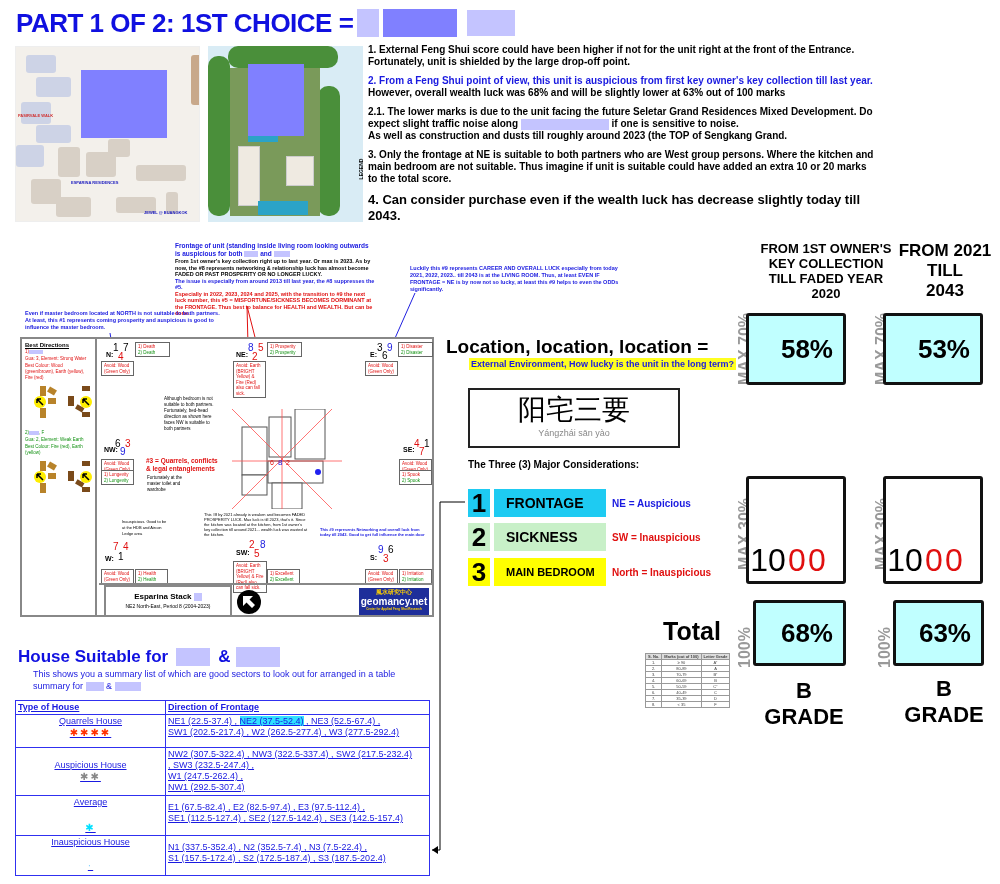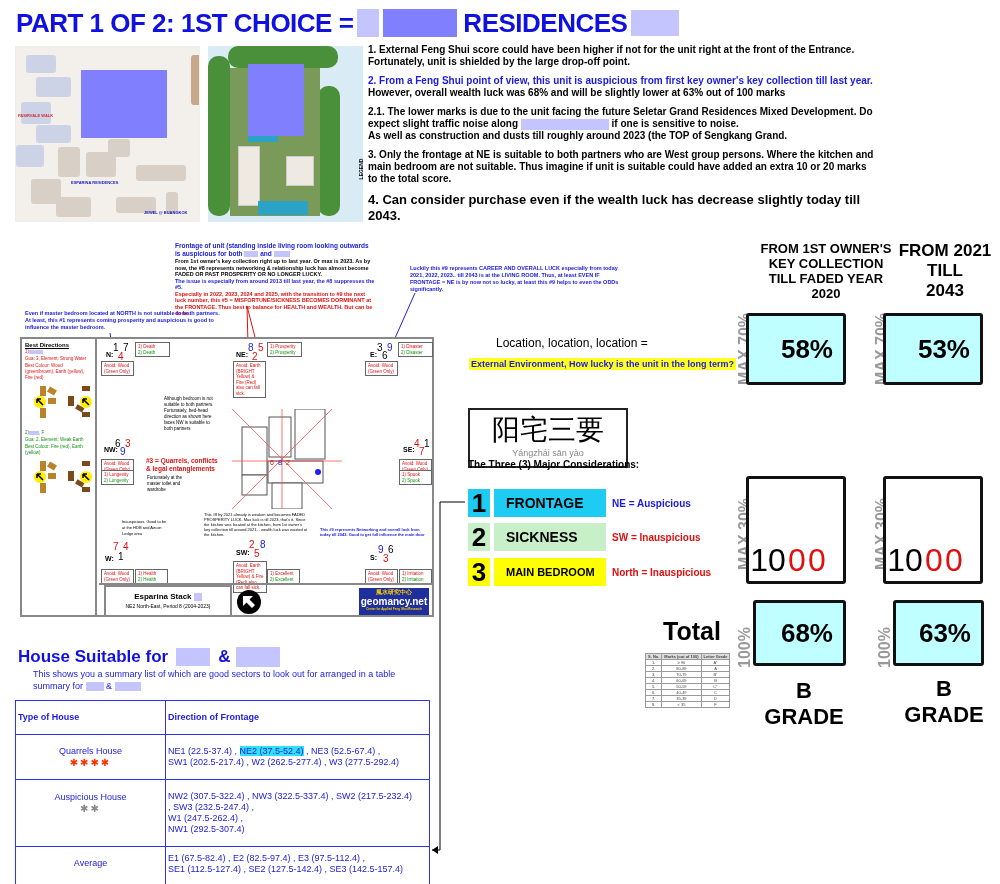--- a/index.html
+++ b/index.html
@@ -55,34 +55,33 @@
   .cons .res { font-size: 10px; font-weight: bold; margin-left: 6px; }
 
   .grade-table { position: absolute; left: 645px; top: 653px; border-collapse: collapse; font-size: 4px; color: #444; }
   .grade-table td, .grade-table th { border: 1px solid #999; padding: 0 2px; text-align: center; height: 6px; }
   .grade-table th { background: #ddd; font-weight: bold; }
 
   
   .hs-title { left: 18px; top: 647px; font-size: 17px; font-weight: bold; color: #1010e0; display: flex; align-items: center; }
   .hs-sub { left: 33px; top: 668px; font-size: 9px; color: #1a1ae0; line-height: 12px; width: 400px; }
   table.house { position: absolute; left: 15px; top: 700px; width: 415px; border-collapse: collapse; font-size: 9px; color: #1a1ae0; }
-  table.house td, table.house th { border: 1.5px solid #3030f0; vertical-align: top; padding: 11px 2px; line-height: 11px; }
+  table.house td, table.house th { border: 1.5px solid #3030f0; vertical-align: top; padding: 1px 2px; line-height: 11px; text-decoration: underline; }
   table.house th { text-align: left; font-weight: bold; }
   table.house td.type { text-align: center; width: 150px; }
   .hl { background: #30e0ff; }
   .stars { font-size: 10px; letter-spacing: 2px; }
 </style>
 </head>
 <body>
 
 <div id="title" class="abs">
   <span>PART 1 OF 2: 1ST CHOICE =</span>
   <span class="redact r1"></span>
   <span class="redact-dark r2"></span>
-  <span>RESIDENCES</span>
   <span class="redact r3"></span>
 </div>
 
 <div class="abs map1">
   <div class="blk" style="left:10px;top:8px;width:30px;height:18px;background:#cdd3e6;"></div>
   <div class="blk" style="left:20px;top:30px;width:35px;height:20px;background:#cdd3e6;"></div>
   <div class="blk" style="left:5px;top:55px;width:30px;height:22px;background:#cdd3e6;"></div>
   <div class="blk" style="left:20px;top:78px;width:35px;height:18px;background:#cdd3e6;"></div>
   <div class="blk" style="left:0;top:98px;width:28px;height:22px;background:#cdd3e6;"></div>
   <div class="blk" style="left:42px;top:100px;width:22px;height:30px;"></div>
@@ -308,33 +307,33 @@
   <div>KEY COLLECTION</div>
   <div>TILL FADED YEAR</div>
   <div>2020</div>
 </div>
 <div class="hdr" style="left:890px;top:241px;width:110px;font-size:17px;line-height:20px;">
   <div>FROM 2021</div>
   <div>TILL</div>
   <div>2043</div>
 </div>
 
-<div class="abs" style="left:496px;top:336px;font-size:12px;font-weight:normal;">Location, location, location =</div>
+<div class="abs" style="left:446px;top:336px;font-size:19px;font-weight:bold;">Location, location, location =</div>
 <div class="abs" style="left:469px;top:358px;background:#ffff20;color:#1a1ae0;font-size:9px;font-weight:bold;padding:1px 2px;">External Environment, How lucky is the unit in the long term?</div>
 
 <div class="vlabel" style="left:736px;top:385px;">MAX 70%</div>
 <div class="scorebox" style="left:746px;top:313px;width:100px;height:72px;">
     <span>58%</span>
   </div>
 <div class="vlabel" style="left:873px;top:385px;">MAX 70%</div>
 <div class="scorebox" style="left:883px;top:313px;width:100px;height:72px;">
     <span>53%</span>
   </div>
 
-<div class="abs" style="left:468px;top:408px;width:160px;height:60px;border:2px solid #222;text-align:center;">
+<div class="abs" style="left:468px;top:388px;width:212px;height:60px;border:2px solid #222;text-align:center;">
   <div style="font-size:28px;line-height:36px;margin-top:2px;">阳宅三要</div>
   <div style="font-size:9px;color:#888;">Yángzhái sān yào</div>
 </div>
 <div class="abs" style="left:468px;top:459px;font-size:10px;font-weight:bold;">The Three (3) Major Considerations:</div>
 
 <div class="cons" style="left:468px;top:489px;">
   <div class="n" style="background:#1ecbf2;">1</div>
   <div class="lbl" style="background:#1ecbf2;font-size:14px;">FRONTAGE</div>
   <div class="res" style="color:#1a1ae0;">NE = Auspicious</div>
 </div>
@@ -473,14 +472,24 @@
   <tr>
     <td class="type" style="height:40px;text-align:center;">
       <div>Average</div>
       <div class="stars" style="color:#00e0ff;margin-top:14px;">✱</div>
     </td>
     <td style="padding-top:6px;">
       <div>E1 (67.5-82.4) , E2 (82.5-97.4) , E3 (97.5-112.4) ,</div>
       <div>SE1 (112.5-127.4) , SE2 (127.5-142.4) , SE3 (142.5-157.4)</div>
     </td>
   </tr>
+  <tr>
+    <td class="type" style="height:40px;">
+      <div>Inauspicious House</div>
+      <div class="stars" style="color:#80d0ff;margin-top:12px;">·</div>
+    </td>
+    <td style="padding-top:6px;">
+      <div>N1 (337.5-352.4) , N2 (352.5-7.4) , N3 (7.5-22.4) ,</div>
+      <div>S1 (157.5-172.4) , S2 (172.5-187.4) , S3 (187.5-202.4)</div>
+    </td>
+  </tr>
 </tbody>
   </table>
 
 </body></html>

